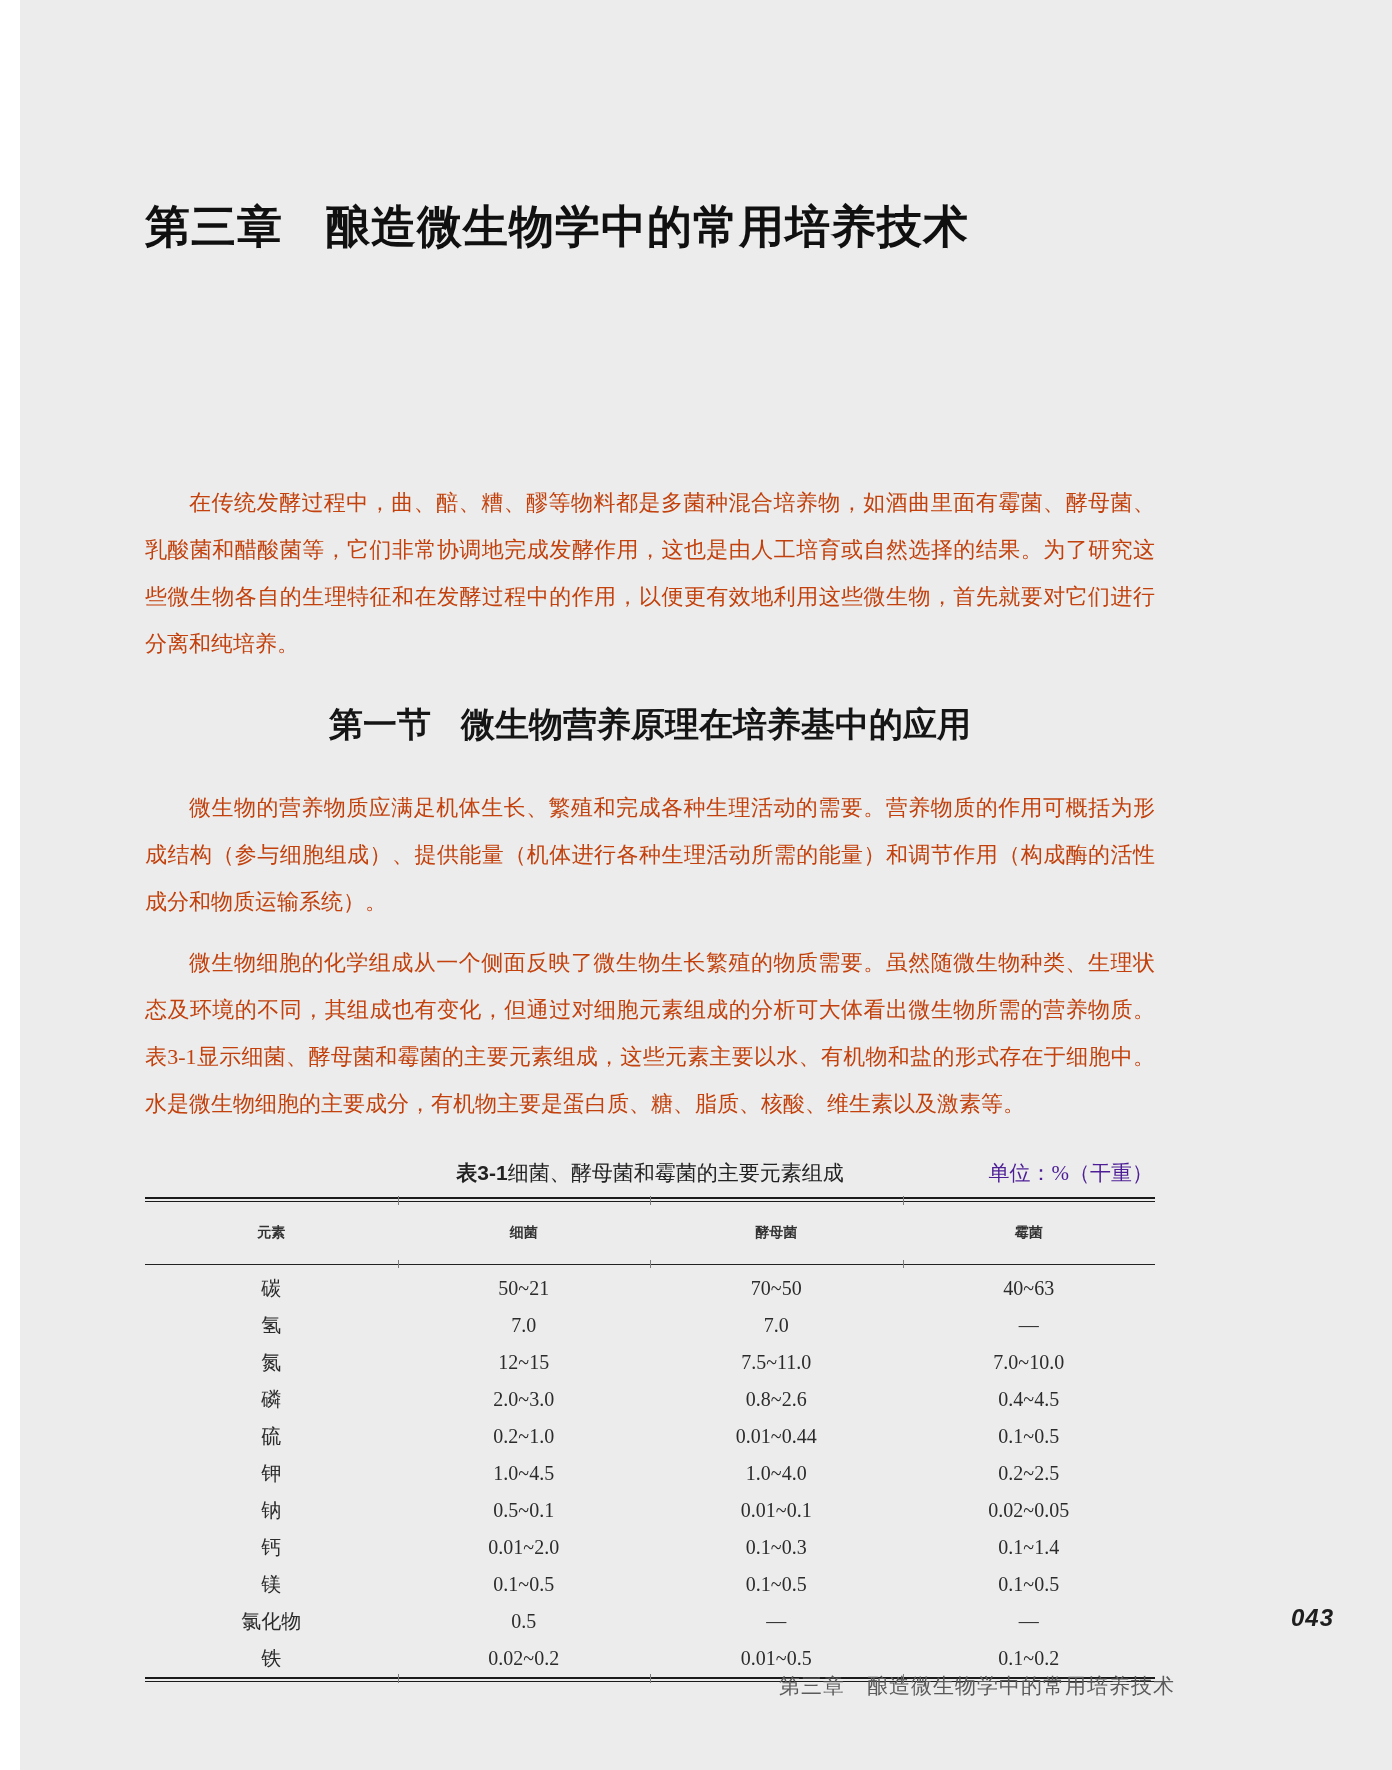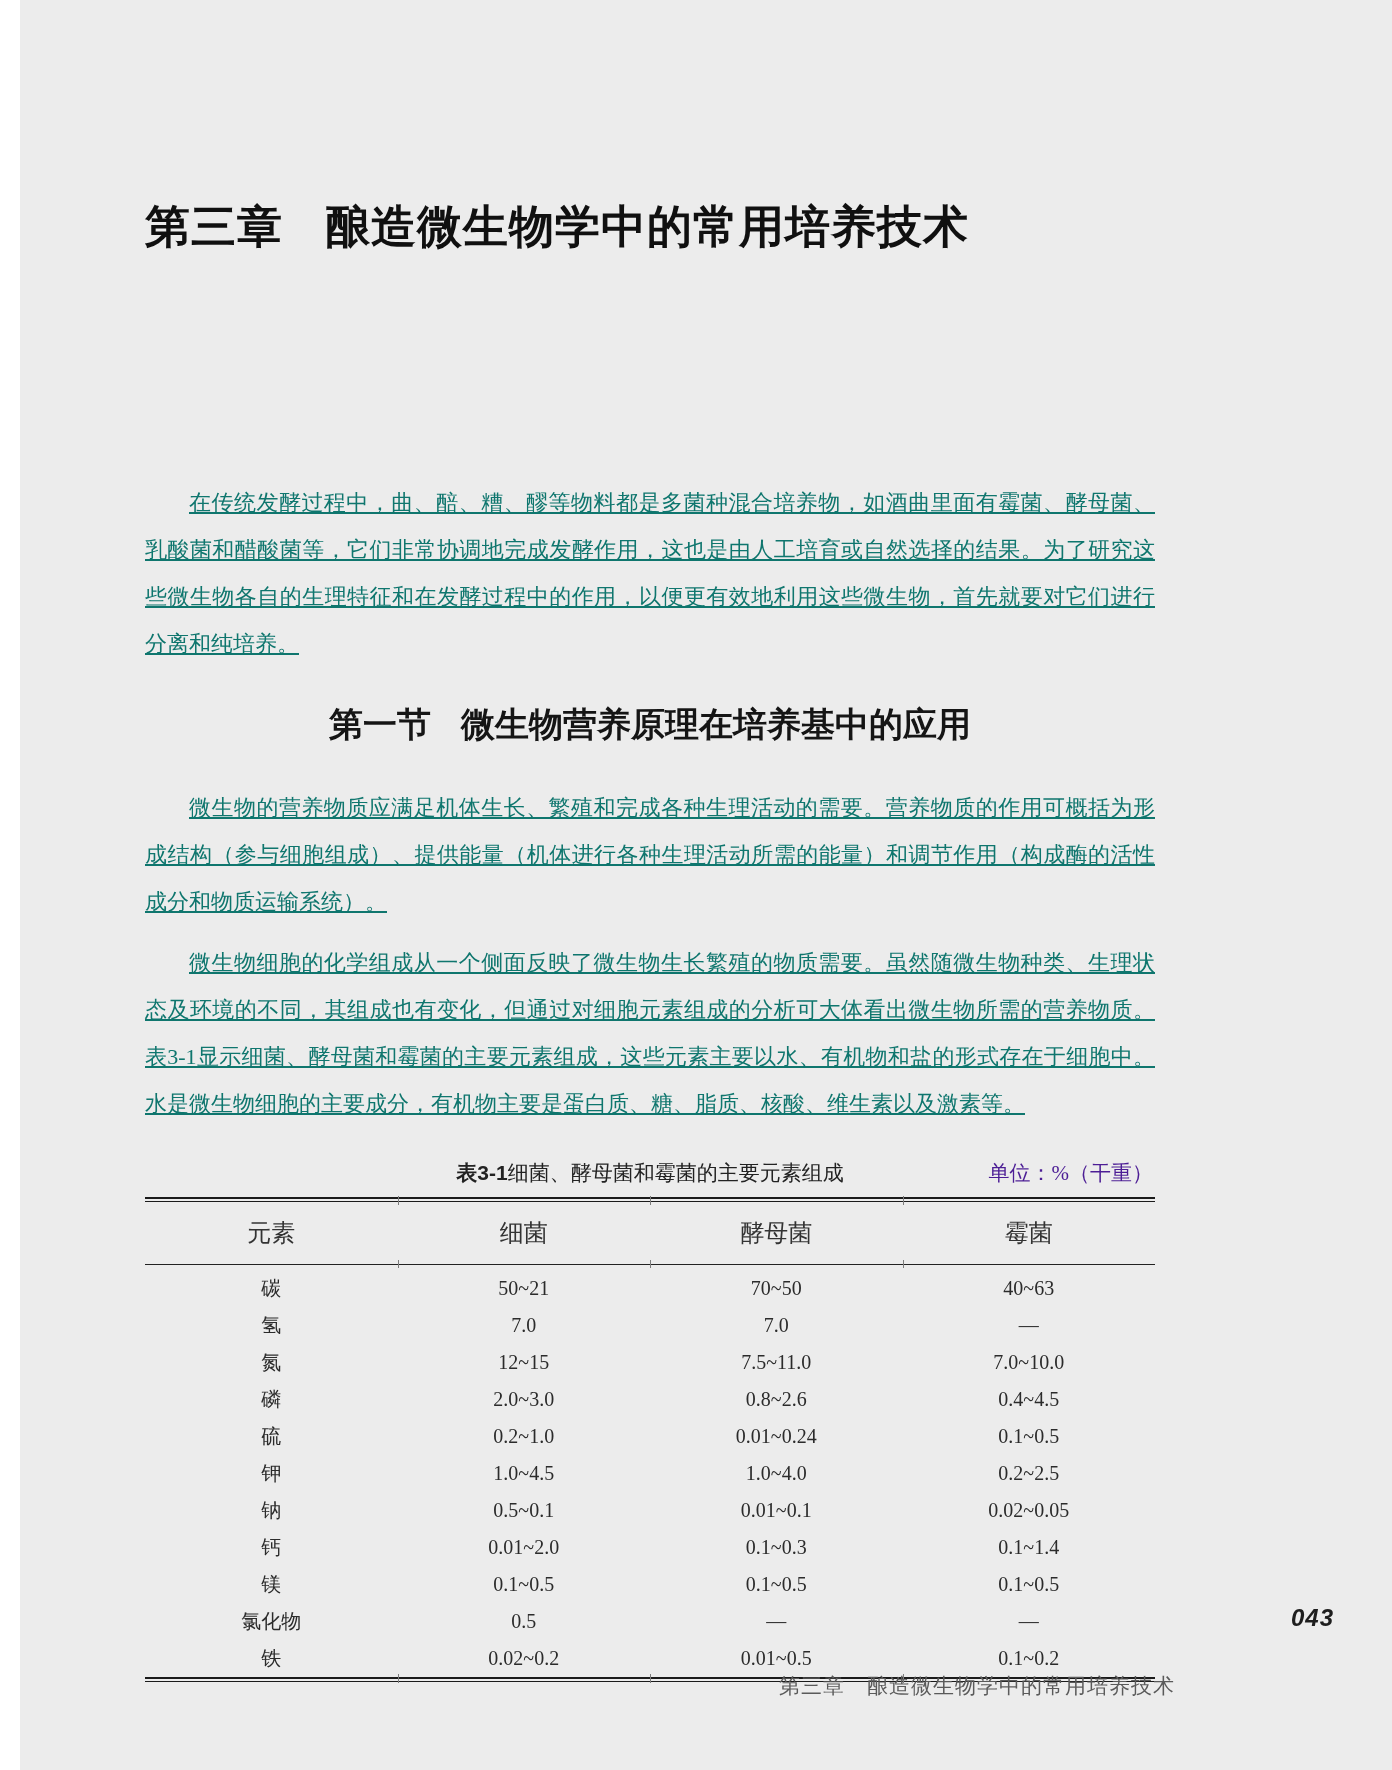--- a/index.html
+++ b/index.html
@@ -26,21 +26,21 @@
   .chapter-title {
     margin:200px 0 0 0;
     font-family:"Liberation Sans", sans-serif;
     font-weight:bold; font-size:45px; line-height:1.2;
     color:#101010; letter-spacing:1px;
   }
   .chapter-title .chap-label { display:inline-block; margin-right:42px; }
   
   p.body-text {
     margin:0; font-size:22px; line-height:47px;
-    text-align:justify; text-indent:2em; color:#0f766e;text-decoration:underline;
+    text-align:justify; text-indent:2em; color:#c2410c;
   }
   p.first-para { margin-top:225px; }
   p.p2 { margin-top:41px; }
   p.p3 { margin-top:14px; }
   
   .section-title {
     margin:38px 0 0 0; text-align:center;
     font-family:"Liberation Sans", sans-serif;
     font-weight:bold; font-size:34px; line-height:38px; color:#151515;
   }
@@ -59,22 +59,22 @@
     position:absolute; right:2px; top:0; font-weight:normal; color:#4c1d95;
   }
   
   .table-wrap { position:relative; }
   .rule-heavy { height:2px; border-top:2.5px solid #1b1b1b; border-bottom:1px solid #1b1b1b; }
   table.elements {
     width:100%; border-collapse:collapse; table-layout:fixed;
     font-size:20px; color:#2b2b2b;
   }
   table.elements th {
-    font-weight:normal; height:60px; text-align:center;
-    border-bottom:1.5px solid #222; font-size:24px; color:#333;
+    font-weight:bold; height:60px; text-align:center;
+    border-bottom:1.5px solid #222; font-size:14px; color:#333;
   }
   table.elements td { height:35px; text-align:center; }
   table.elements tbody tr:first-child td { padding-top:6px; }
   
   .tick { position:absolute; width:1px; background:#7d7d7d; }
   .tick.t-top { top:-1px; height:9px; }
   .tick.t-mid { top:63px; height:8px; }
   .tick.t-bot { bottom:-1px; height:9px; }
   .tick.c1 { left:25%; } .tick.c2 { left:50%; } .tick.c3 { left:75%; }
   
@@ -163,21 +163,21 @@
             </tr>
           <tr>
               <td>磷</td>
               <td>2.0~3.0</td>
               <td>0.8~2.6</td>
               <td>0.4~4.5</td>
             </tr>
           <tr>
               <td>硫</td>
               <td>0.2~1.0</td>
-              <td>0.01~0.24</td>
+              <td>0.01~0.44</td>
               <td>0.1~0.5</td>
             </tr>
           <tr>
               <td>钾</td>
               <td>1.0~4.5</td>
               <td>1.0~4.0</td>
               <td>0.2~2.5</td>
             </tr>
           <tr>
               <td>钠</td>

